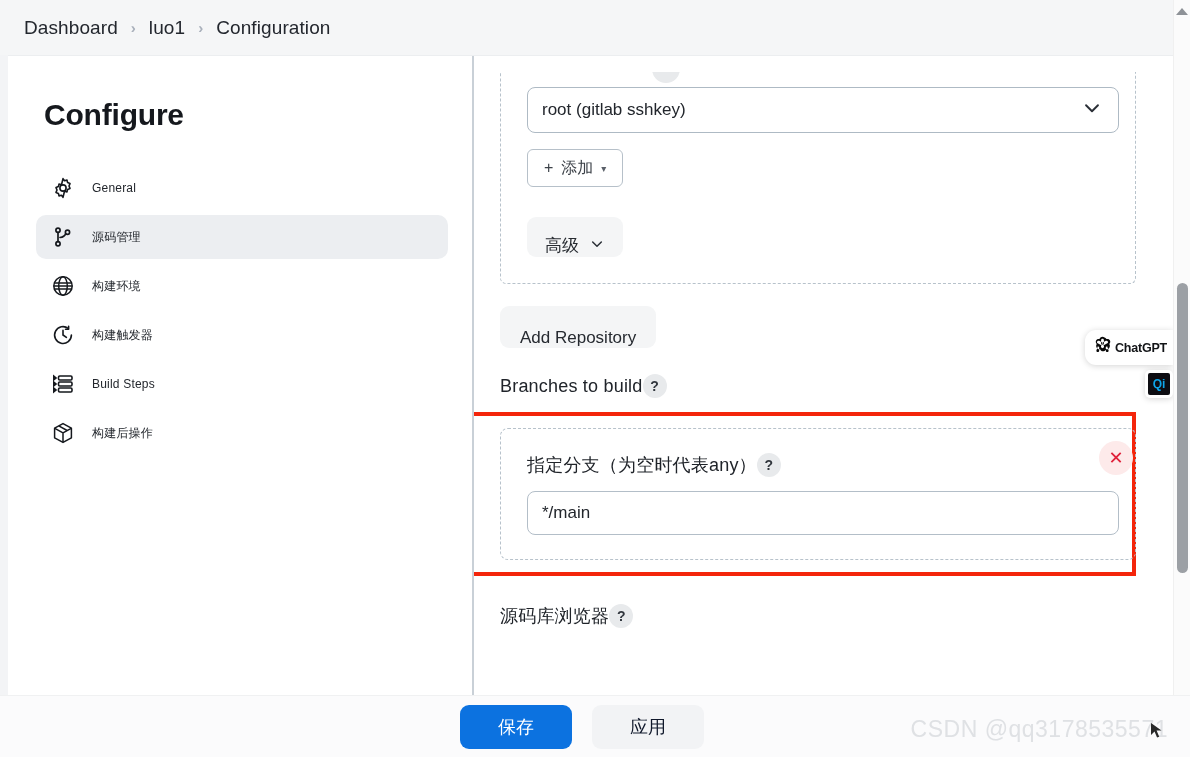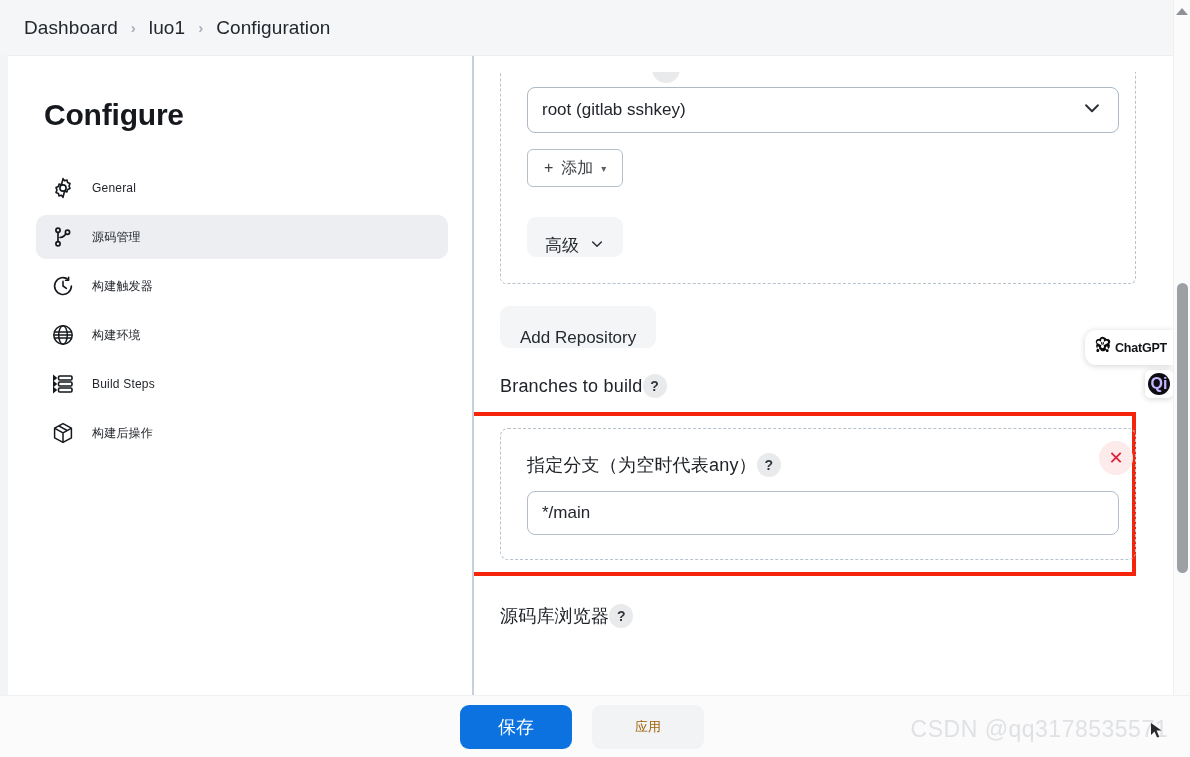--- a/index.html
+++ b/index.html
@@ -173,45 +173,45 @@
     padding-left: 460px; gap: 20px;
   }
   .btn-primary {
     height: 44px; min-width: 112px; padding: 0 26px;
     background: #0c72e0; border: none; border-radius: 9px;
     color: #fff; font-size: 18px; font-family: inherit; cursor: pointer;
   }
   .btn-secondary {
     height: 44px; min-width: 112px; padding: 0 26px;
     background: #f2f3f5; border: none; border-radius: 9px;
-    color: #a16207; font-size: 13px; font-family: Liberation Sans, sans-serif; cursor: pointer;
+    color: #0f172a; font-size: 18px; font-family: Liberation Sans, sans-serif; cursor: pointer;
   }
 
   
   .chatgpt-pill {
     position: absolute; right: 17px; top: 330px;
     display: flex; align-items: center; gap: 2px;
     background: #fff; border-radius: 11px 0 0 11px;
     padding: 5px 6px 5px 7px;
     box-shadow: 0 1px 6px rgba(0,0,0,.17);
     cursor: pointer;
   }
   .chatgpt-pill .label { font-size: 12.5px; font-weight: 700; color: #121417; letter-spacing: -.2px; }
   .qi-tile {
     position: absolute; right: 17px; top: 370px;
     width: 28px; height: 28px; border-radius: 5px;
     background: #fff; padding: 3px;
     box-shadow: 0 1px 6px rgba(0,0,0,.17);
     cursor: pointer;
   }
   .qi-inner {
-    width: 100%; height: 100%; border-radius: 11px;
+    width: 100%; height: 100%; border-radius: 2px;
     background: #0d0d12;
     display: flex; align-items: center; justify-content: center;
-    font-size: 16px; font-weight: 700; color: #c4b5fd;
+    font-size: 12px; font-weight: 700; color: #0ea5e9;
   }
 
   
   .scrollbar {
     position: absolute; right: 0; top: 0; width: 17px; height: 757px;
     background: #fbfbfb; border-left: 1px solid #f0f0f0;
   }
   .sb-up {
     position: absolute; left: 50%; transform: translateX(-50%); top: 8px;
     width: 0; height: 0;
@@ -274,38 +274,38 @@
             <circle cx="16.5" cy="7.2" r="2.1"></circle>
             <path d="M7 7.3v9.4" stroke-linecap="round"></path>
             <path d="M14.6 8.9c-.9 2.4-3.3 3.3-5.6 3.6" stroke-linecap="round"></path>
           </svg>
         </span>
         <span class="nav-label">源码管理</span>
       </div>
 
       <div class="nav-item">
         <span class="nav-icon">
+          <svg width="24" height="24" viewBox="0 0 24 24" fill="none" stroke="#15181d" stroke-width="1.5">
+            <circle cx="12" cy="12" r="9.2"></circle>
+            <ellipse cx="12" cy="12" rx="4.3" ry="9.2"></ellipse>
+            <path d="M2.9 9h18.2M2.9 15h18.2M2.8 12h18.4"></path>
+          </svg>
+        </span>
+        <span class="nav-label">构建环境</span>
+      </div>
+
+      <div class="nav-item">
+        <span class="nav-icon">
           <svg width="24" height="24" viewBox="0 0 24 24" fill="none" stroke="#15181d" stroke-width="1.6">
             <path d="M20.4 12a8.4 8.4 0 1 1-3.1-6.5" stroke-linecap="round"></path>
             <path d="M17.6 3.2v3.1h-3.1" stroke-linecap="round" stroke-linejoin="round"></path>
             <path d="M12 7.4V12l3.4 2.4" stroke-linecap="round"></path>
           </svg>
         </span>
         <span class="nav-label">构建触发器</span>
-      </div>
-
-      <div class="nav-item">
-        <span class="nav-icon">
-          <svg width="24" height="24" viewBox="0 0 24 24" fill="none" stroke="#15181d" stroke-width="1.5">
-            <circle cx="12" cy="12" r="9.2"></circle>
-            <ellipse cx="12" cy="12" rx="4.3" ry="9.2"></ellipse>
-            <path d="M2.9 9h18.2M2.9 15h18.2M2.8 12h18.4"></path>
-          </svg>
-        </span>
-        <span class="nav-label">构建环境</span>
       </div>
 
       <div class="nav-item">
         <span class="nav-icon">
           <svg width="24" height="24" viewBox="0 0 24 24" fill="none" stroke="#15181d" stroke-width="1.6">
             <rect x="7.5" y="4" width="13.5" height="4" rx="1.2"></rect>
             <rect x="7.5" y="10" width="13.5" height="4" rx="1.2"></rect>
             <rect x="7.5" y="16" width="13.5" height="4" rx="1.2"></rect>
             <path d="M2.8 4.2l2.2 1.8-2.2 1.8z" fill="#15181d"></path>
             <path d="M2.8 10.2l2.2 1.8-2.2 1.8z" fill="#15181d"></path>

